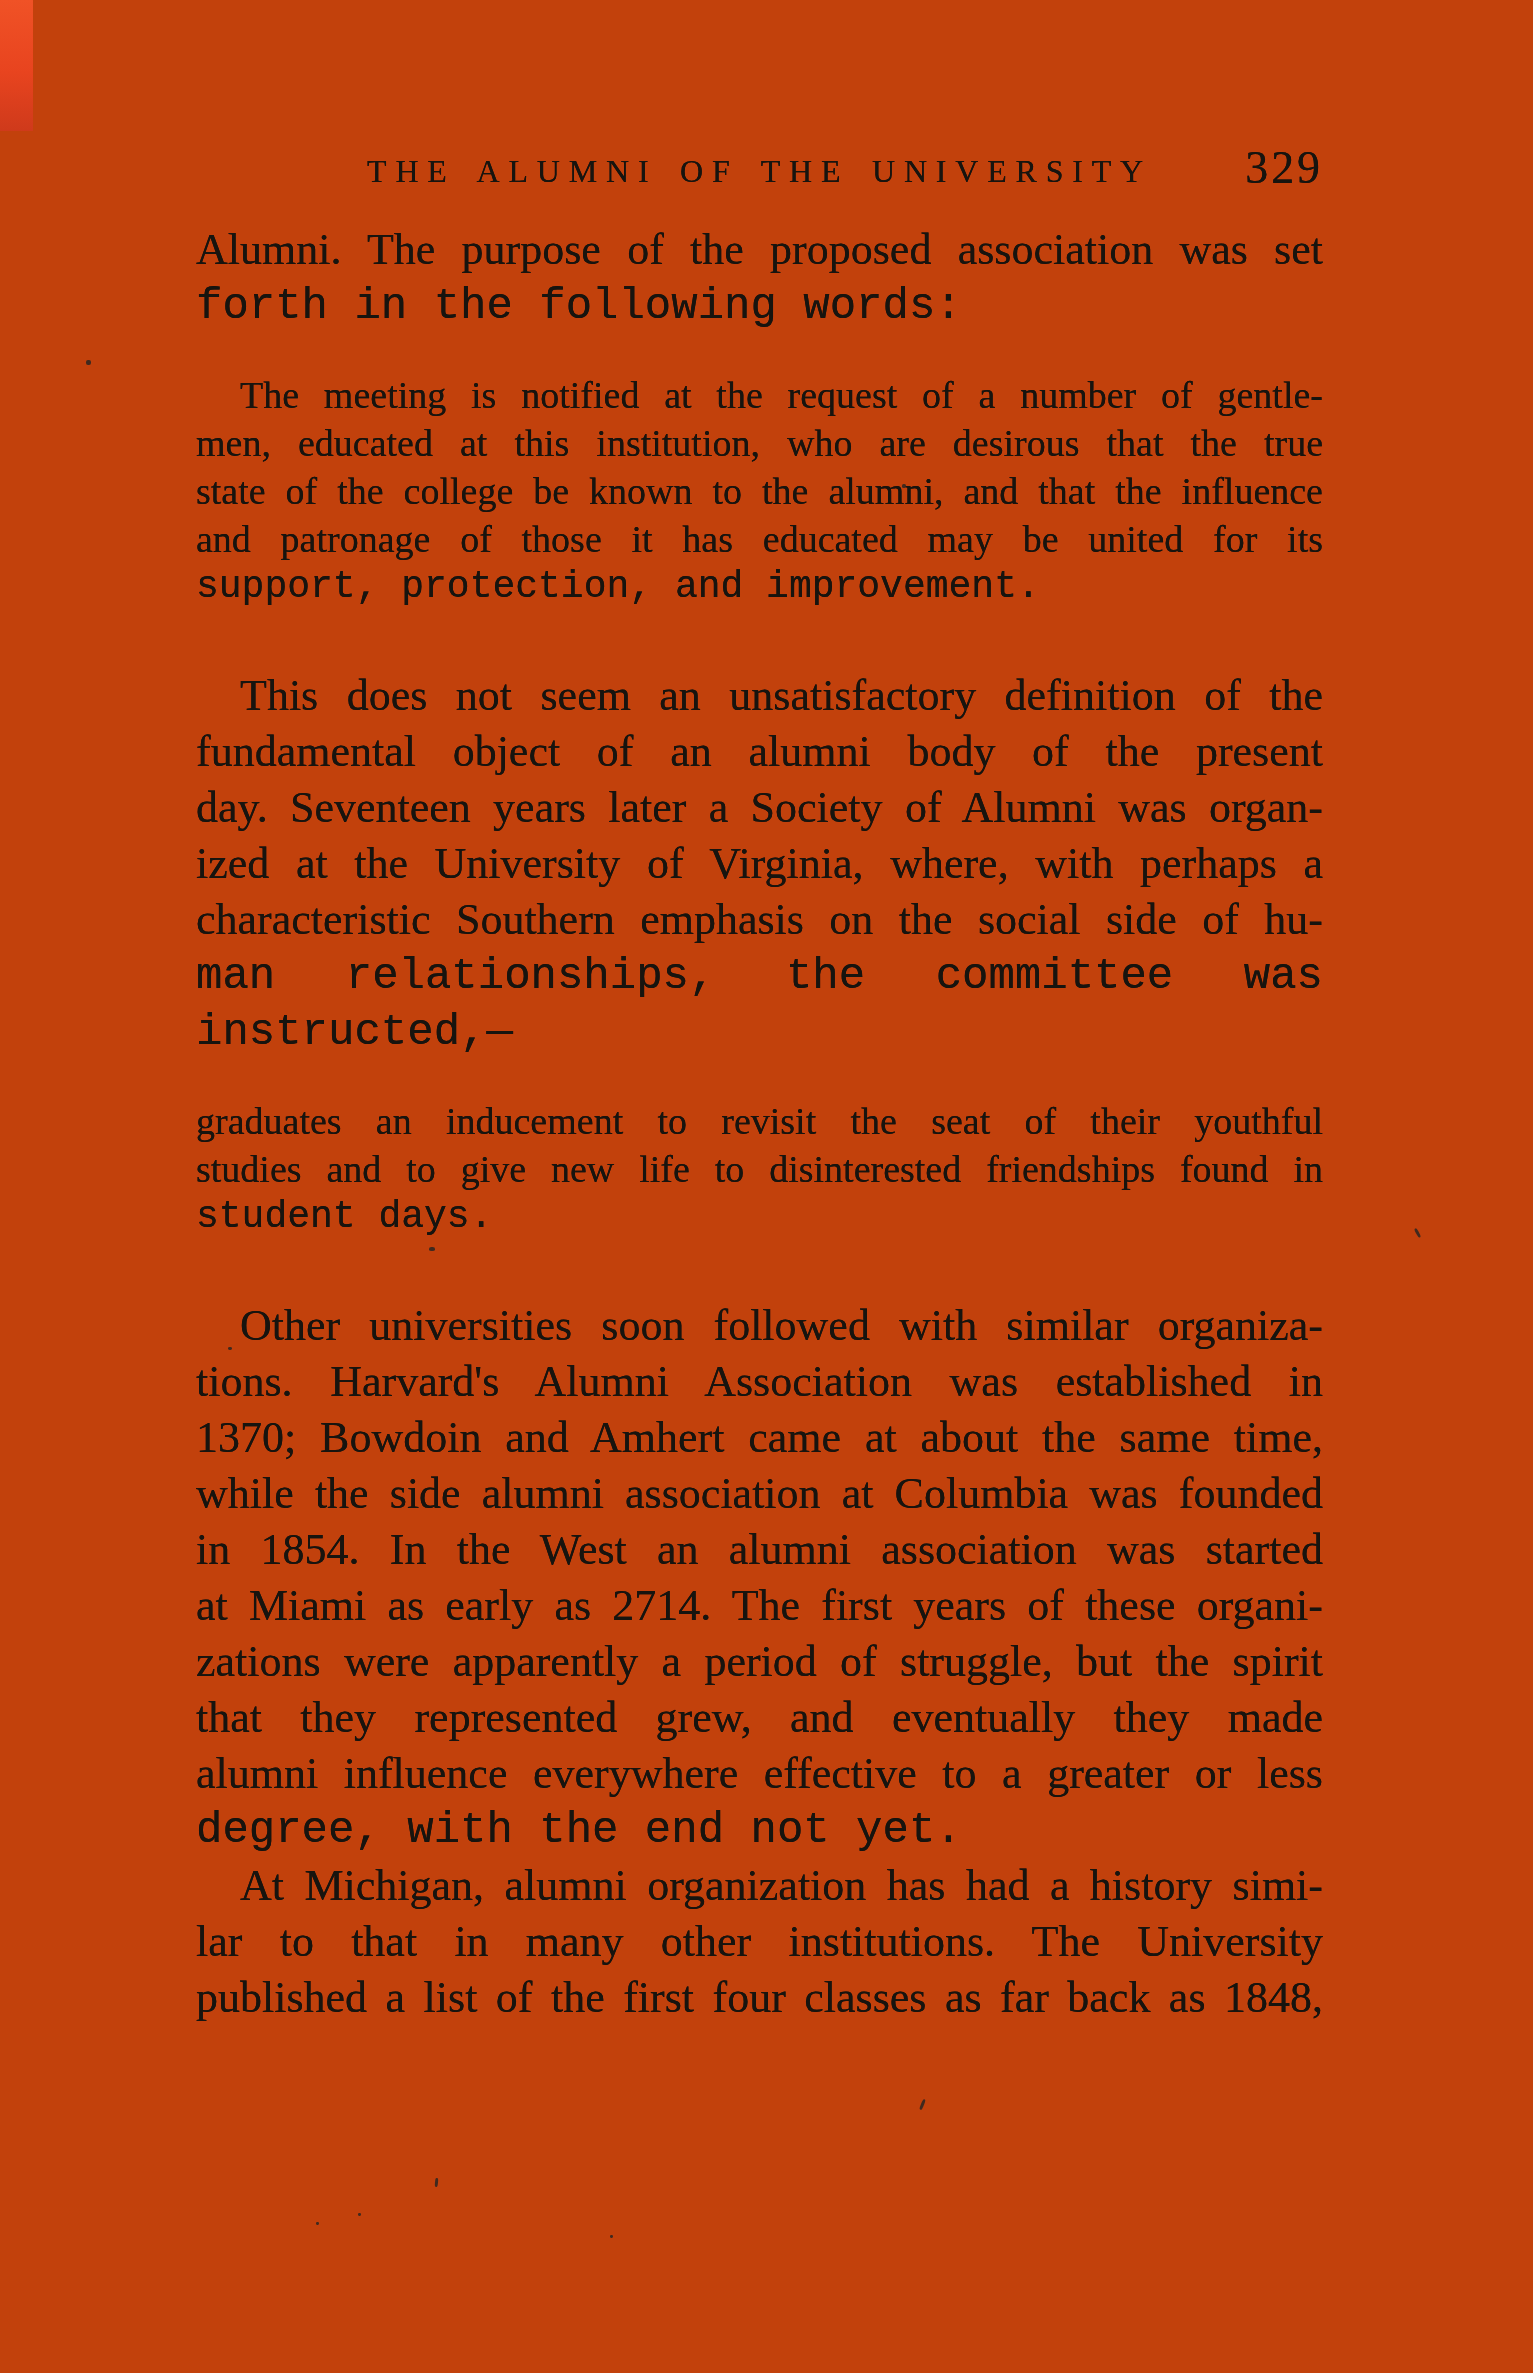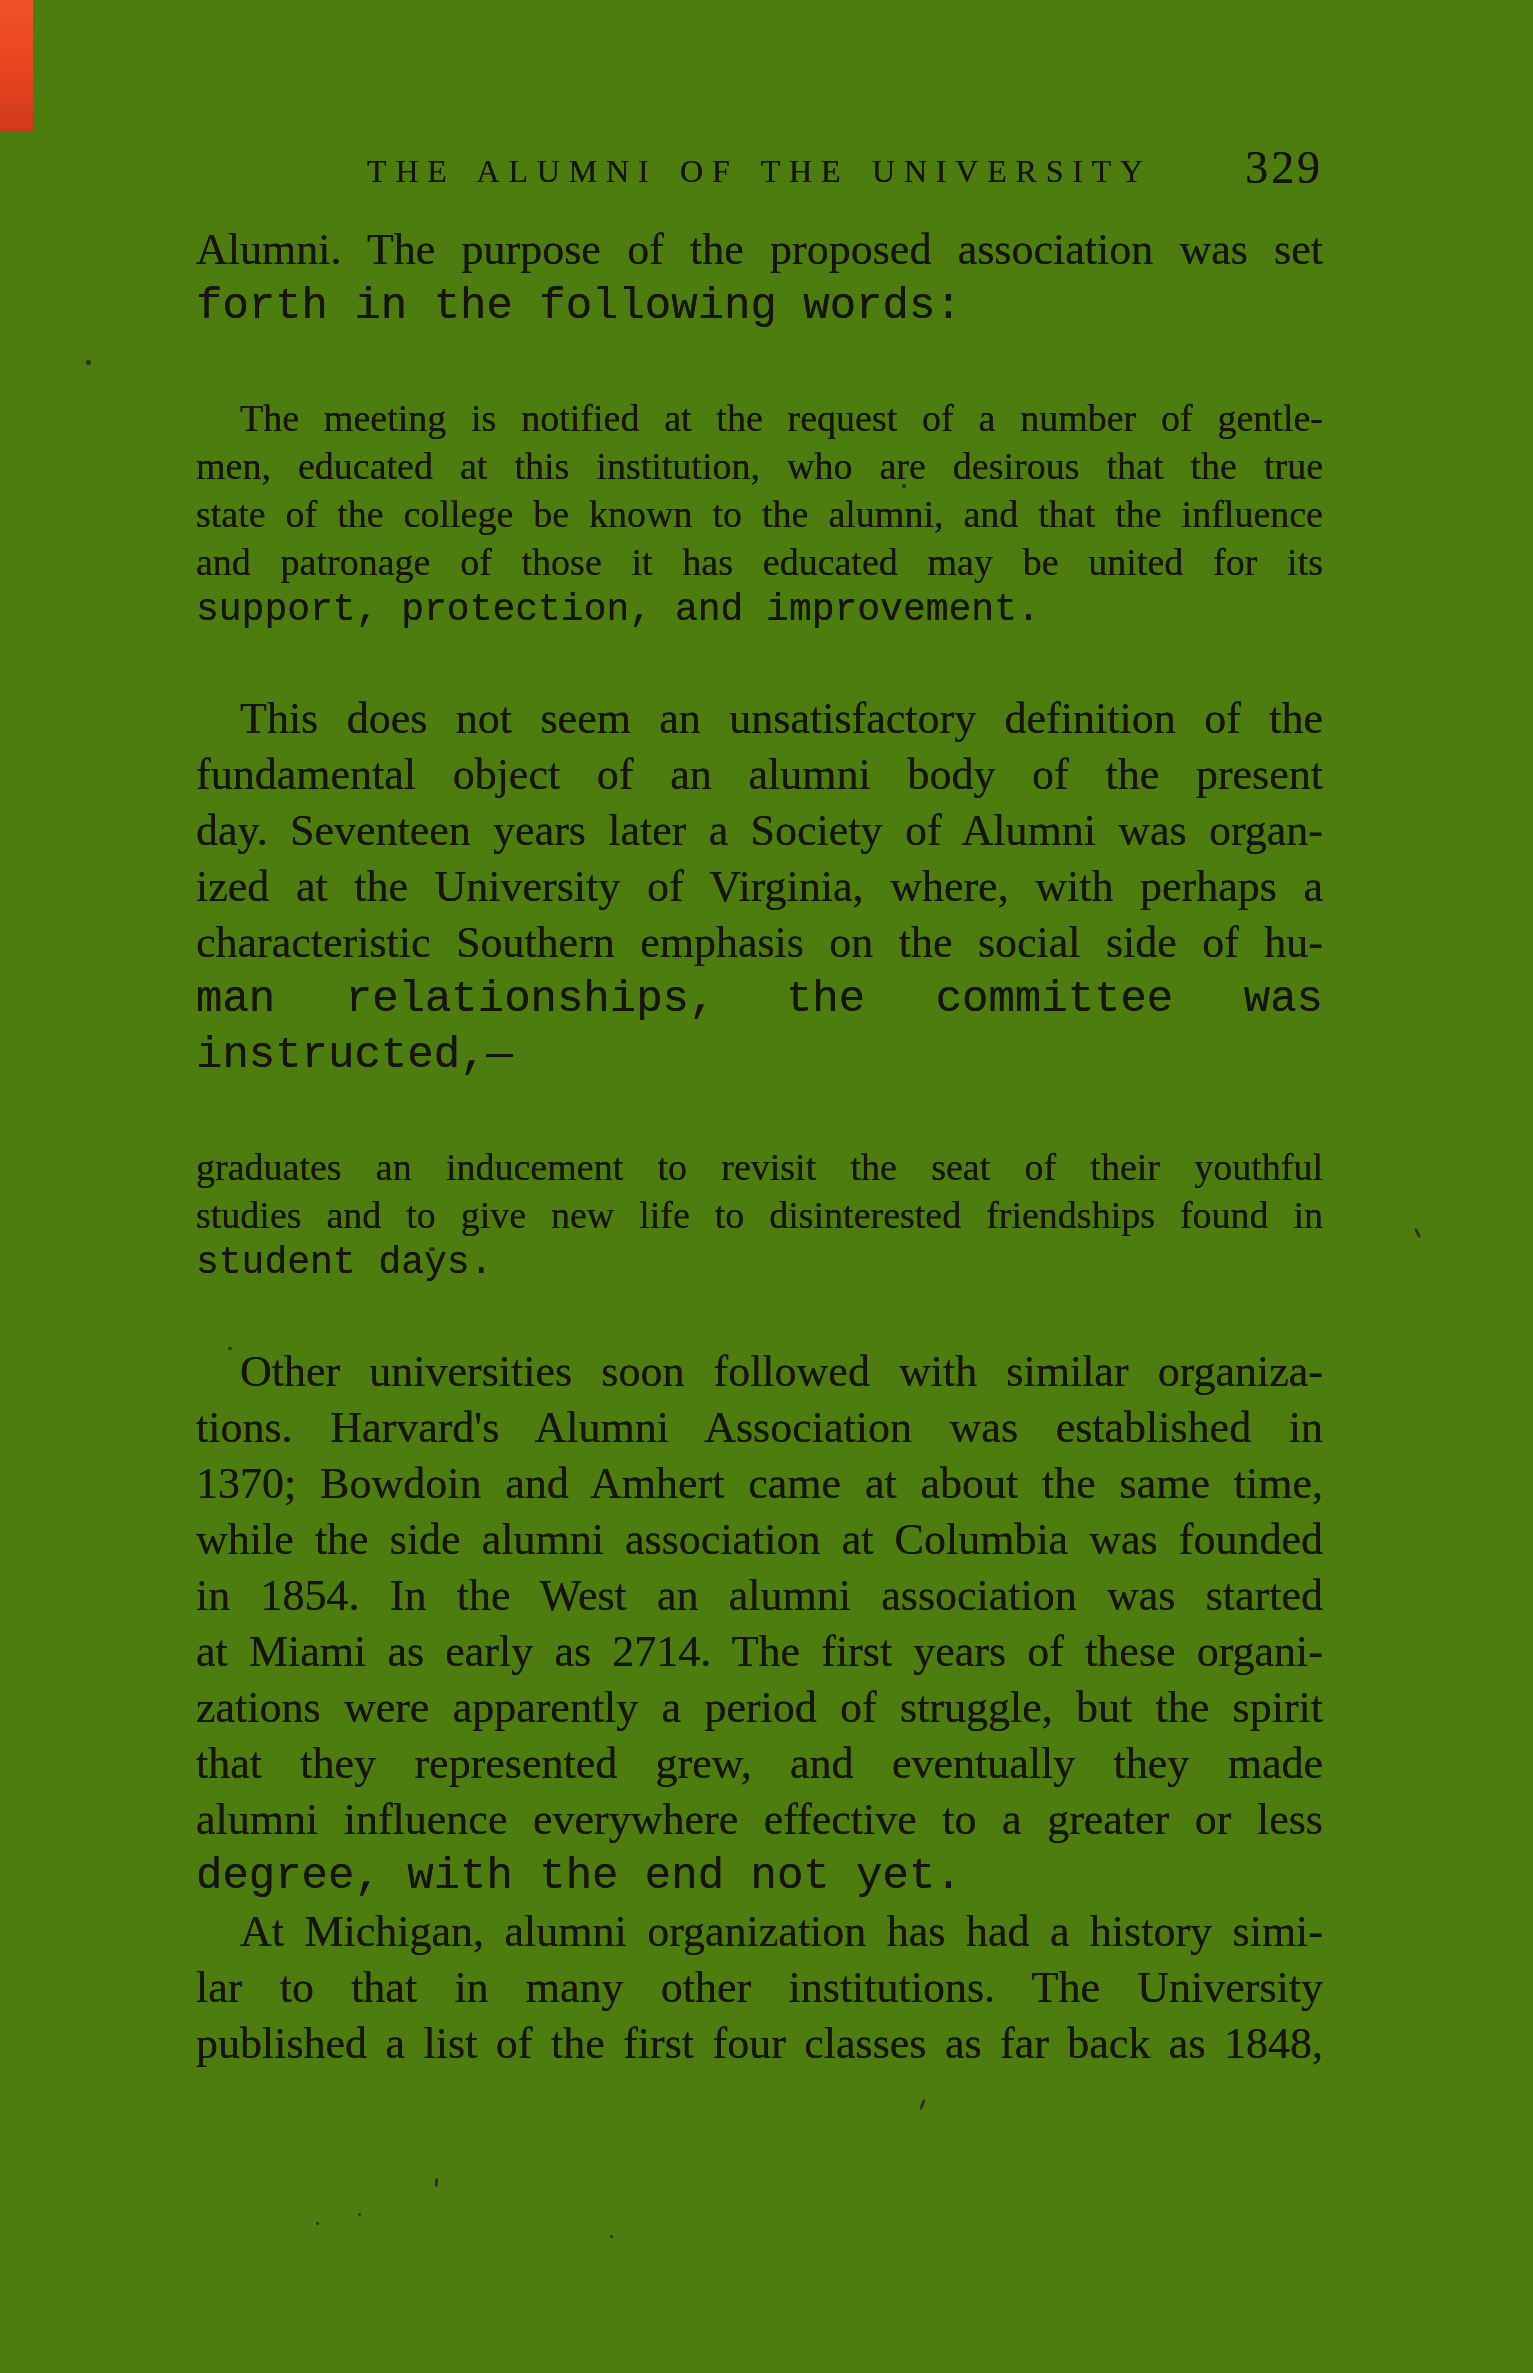--- a/index.html
+++ b/index.html
@@ -1,20 +1,20 @@
 <!DOCTYPE html>
 <html><head>
 <meta charset="utf-8">
 <style>
   html, body { margin: 0; padding: 0; }
   .screen {
     position: relative;
     width: 1534px;
     height: 2374px;
-    background: #4d7c0f;
+    background: #c2410c;
     overflow: hidden;
   }
   .red-strip {
     position: absolute;
     left: 0; top: 0;
     width: 33px; height: 131px;
     background: linear-gradient(180deg, #f05226 0%, #e8441f 55%, #cf3a1b 100%);
   }
   .content {
     position: absolute;
@@ -40,21 +40,21 @@
   }
   .page-num {
     position: absolute;
     right: 0; top: 0;
     font-size: 46px;
     line-height: 41px;
     letter-spacing: 2.9px;
   }
   .block { width: 1127px; }
   .block.body { font-size: 44px; line-height: 56px; }
-  .block.quote { font-size: 38px; line-height: 48px; margin: 60px 0 57px 0; }
+  .block.quote { font-size: 38px; line-height: 48px; margin: 37px 0 57px 0; }
   .line {
     text-align: justify;
     text-align-last: justify;
     -moz-text-align-last: justify;
   }
   .line.last { text-align-last: left; font-family: Liberation Mono, monospace; -moz-text-align-last: left; }
   .line.indent { text-indent: 44px; }
   .speck {
     position: absolute;
     background: #2a2622;

